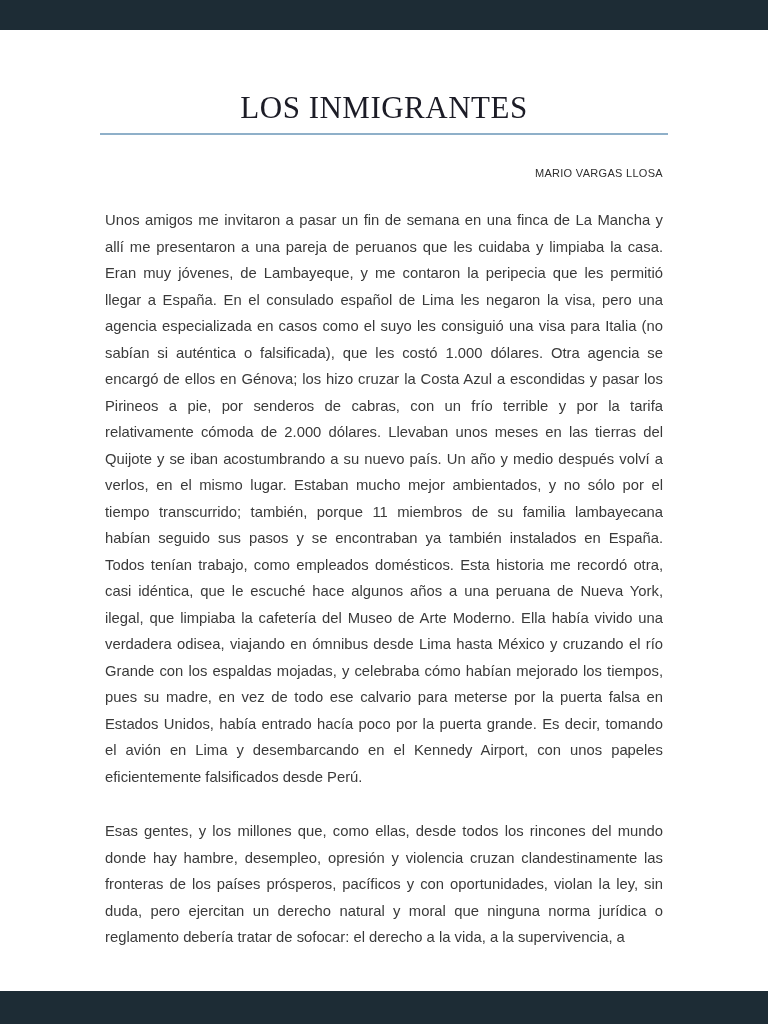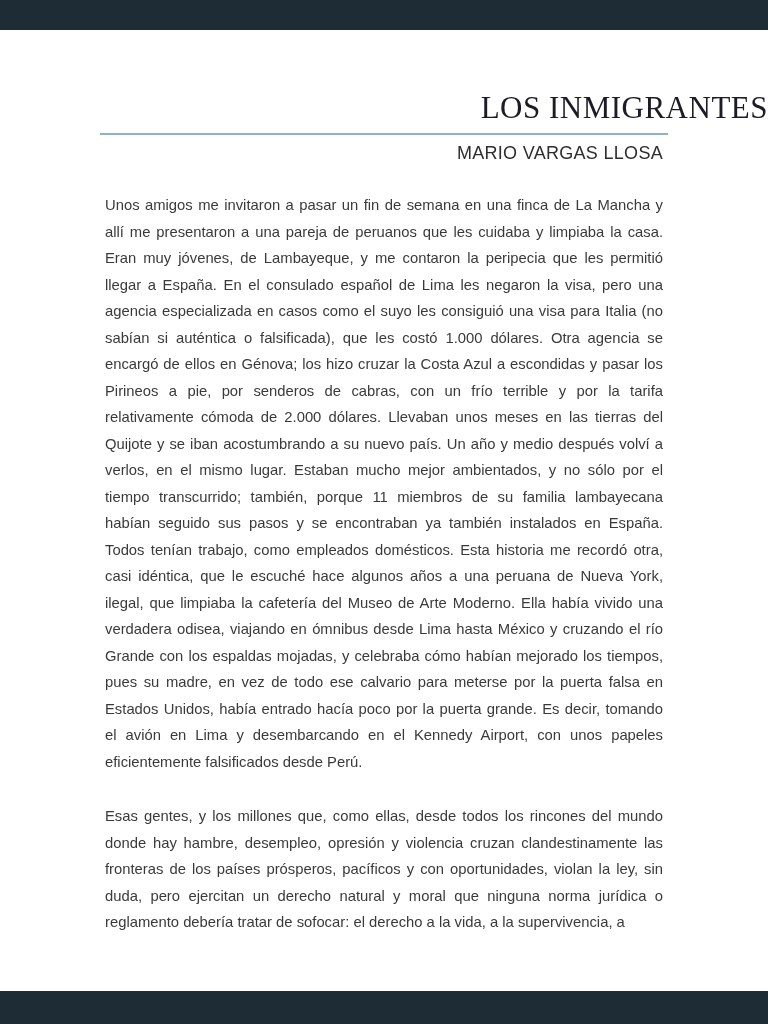--- a/index.html
+++ b/index.html
@@ -25,39 +25,39 @@
   }
   .bar.top    { height: 30px; }
   .bar.bottom { height: 33px; }
   .page {
     flex: 1 1 auto;
     background: #ffffff;
     overflow: hidden;
   }
   .doc-title {
     margin: 60px 0 0 0;
-    text-align: right;
+    text-align: center;
     font-family: "Liberation Serif", serif;
     font-weight: normal;
     font-size: 31px;
     letter-spacing: 0.5px;
     color: #1c1c26;
   }
   .title-rule {
     width: 568px;
     height: 2px;
     background: #8fb0c9;
     border: none;
     margin: 7px auto 0 auto;
   }
   .author-line {
     width: 558px;
-    margin: 8px auto 0 auto;
+    margin: 32px auto 0 auto;
     text-align: right;
-    font-size: 18px;
+    font-size: 11px;
     letter-spacing: 0.3px;
     color: #2e2e2e;
   }
   .body-text {
     width: 558px;
     margin: 16px auto;
   }
   .body-text p {
     margin: 28px 0 0 0;
     font-size: 14.8px;

